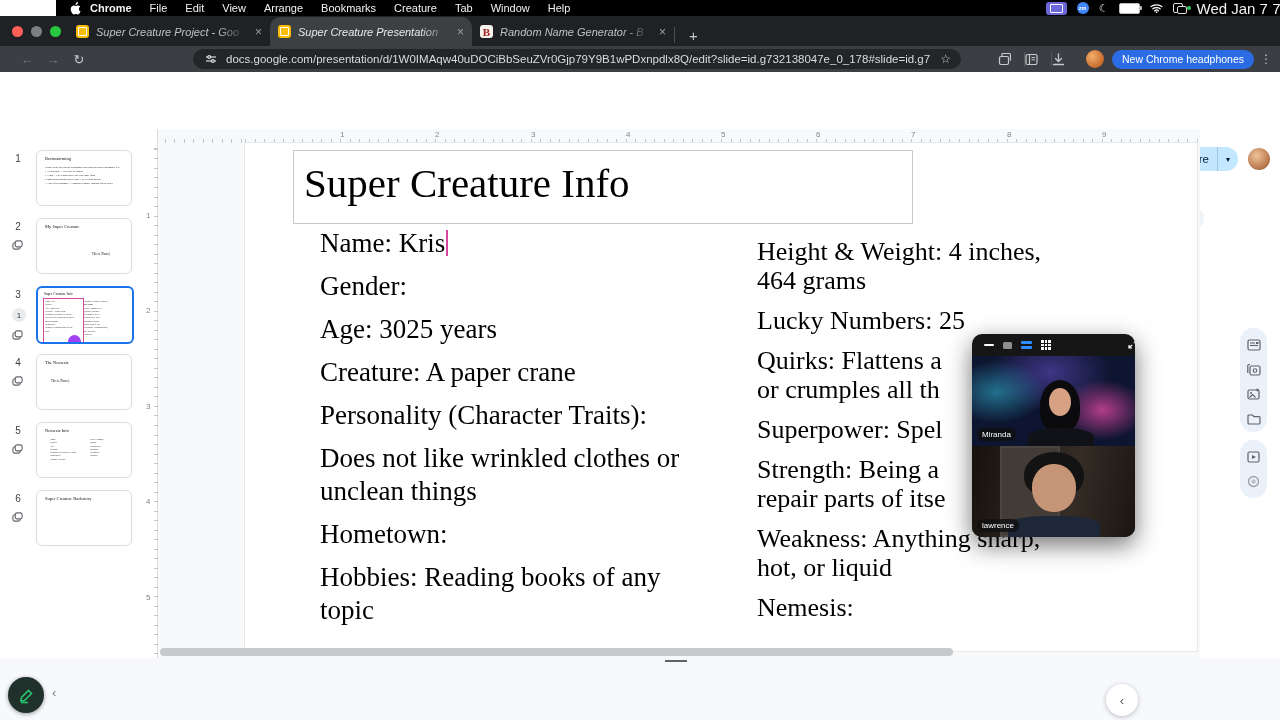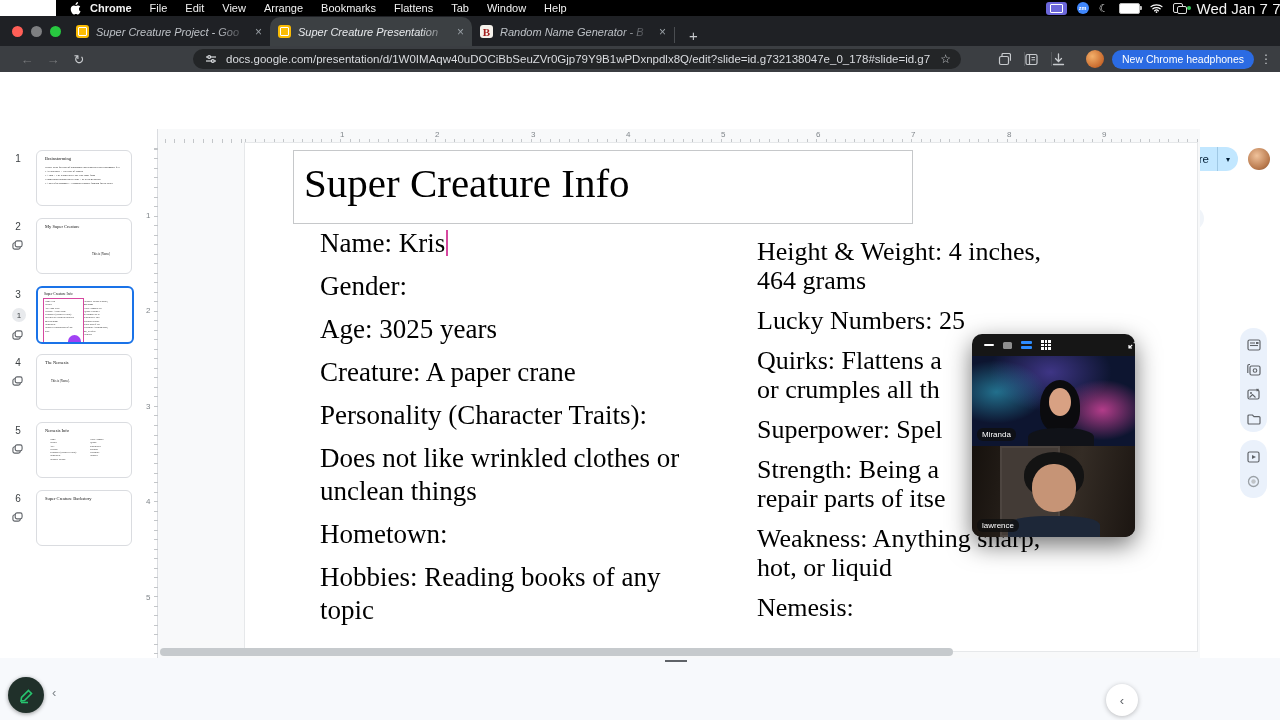--- a/index.html
+++ b/index.html
@@ -173,21 +173,21 @@
       <svg width="11" height="13" viewBox="0 0 16 19">
           <path fill="#fff" d="M10.8 3c.6-.8 1-1.9.9-3-1 .1-2.1.7-2.8 1.5-.6.7-1.1 1.8-.9 2.9 1 0 2.1-.6 2.8-1.4zM13 10.1c0-2.2 1.8-3.2 1.9-3.3-1-1.5-2.6-1.7-3.2-1.7-1.4-.1-2.6.8-3.3.8-.7 0-1.7-.8-2.9-.8C4 5.2 2.6 6 1.8 7.3.2 10 1.4 14 2.9 16.2c.7 1.1 1.6 2.3 2.8 2.2 1.1 0 1.5-.7 2.9-.7s1.7.7 2.9.7c1.2 0 2-1.1 2.7-2.2.9-1.2 1.2-2.4 1.2-2.5-.1 0-2.4-.9-2.4-3.6z"></path>
         </svg>
     </span>
     <span class="mb-item bold">Chrome</span>
     <span class="mb-item">File</span>
     <span class="mb-item">Edit</span>
     <span class="mb-item">View</span>
     <span class="mb-item">Arrange</span>
     <span class="mb-item">Bookmarks</span>
-    <span class="mb-item">Flattens</span>
+    <span class="mb-item">Creature</span>
     <span class="mb-item">Tab</span>
     <span class="mb-item">Window</span>
     <span class="mb-item">Help</span>
   </div>
   <div class="mb-right">
     <span class="ss-ic">
         <span></span>
       </span>
     <span class="zm-ic">zm</span>
     <span class="moon">☾</span>

